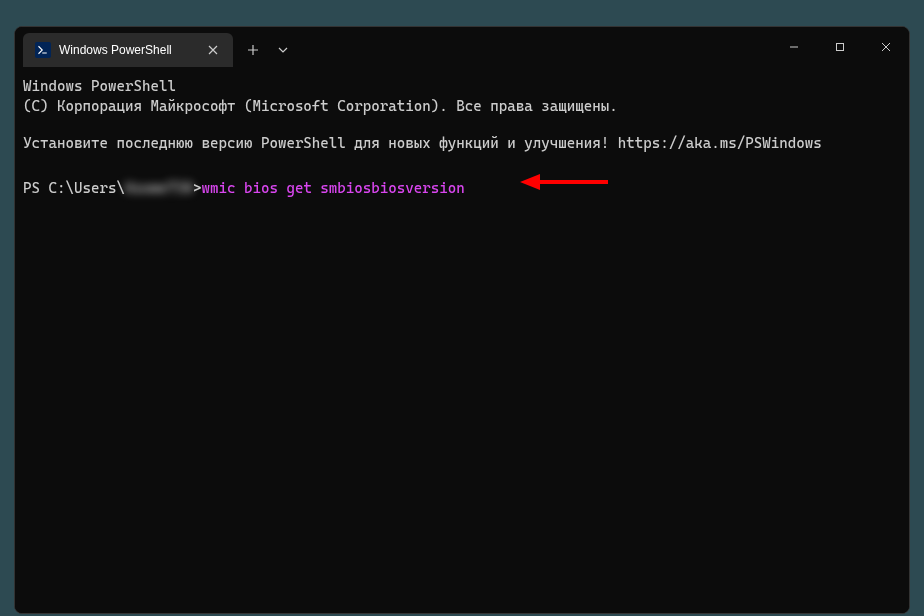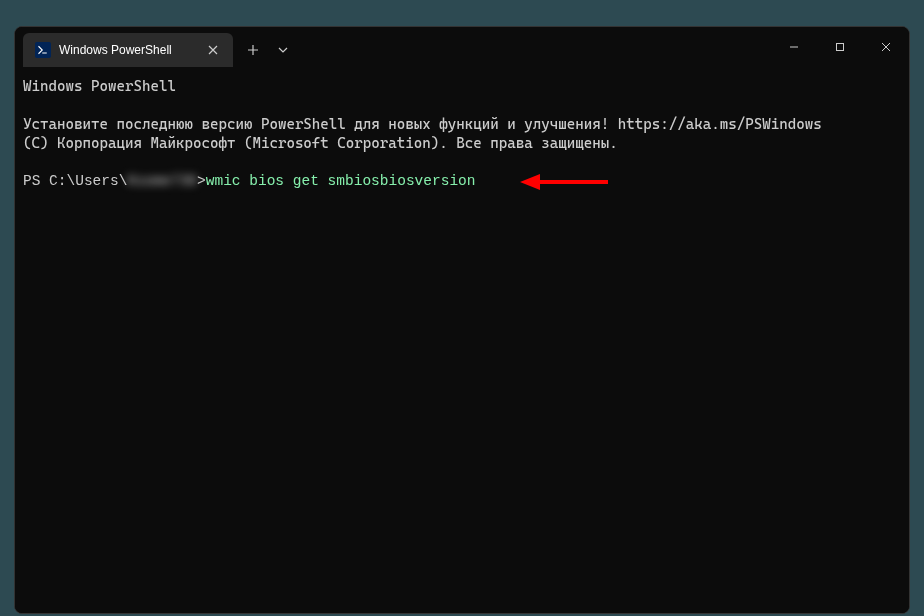--- a/index.html
+++ b/index.html
@@ -123,31 +123,30 @@
       font-family: 'Cascadia Mono', 'Consolas', monospace;
       font-size: 14.5px;
       line-height: 1.35;
       color: #cccccc;
       position: relative;
     }
     .line {
       white-space: pre;
     }
     .prompt-line {
-      margin-top: 18px;
-      display: flex;
-      align-items: center;
-      font-family: Liberation Mono, monospace;
+      margin-top: 25px;
+      display: flex;
+      align-items: center;
     }
     .blurred {
       filter: blur(4px);
       user-select: none;
     }
     .cmd {
-      color: #86efac;
+      color: #d946ef;
     }
     .arrow-annotation {
       position: absolute;
       left: 503px;
       top: 104px;
       pointer-events: none;
     }
   </style>
 </head>
 <body>
@@ -194,22 +193,22 @@
       <div class="win-btn">
         <svg width="10" height="10" viewBox="0 0 10 10">
           <path d="M1 1 L9 9 M9 1 L1 9" stroke="#cccccc" stroke-width="1"></path>
         </svg>
       </div>
     </div>
   </div>
 
   <div class="terminal">
     <div class="line">Windows PowerShell</div>
+    <div class="line">(C) Корпорация Майкрософт (Microsoft Corporation). Все права защищены.</div>
     <div class="line" style="margin-top:18px;">Установите последнюю версию PowerShell для новых функций и улучшения! https://aka.ms/PSWindows</div>
-    <div class="line">(C) Корпорация Майкрософт (Microsoft Corporation). Все права защищены.</div>
     <div class="prompt-line">
       <span>PS C:\Users\</span>
         <span class="blurred">Ksome730</span>
         <span>&gt; </span>
         <span class="cmd">wmic bios get smbiosbiosversion</span>
     </div>
 
     <div class="arrow-annotation">
       <svg width="92" height="22" viewBox="0 0 92 22">
         <line x1="90" y1="11" x2="18" y2="11" stroke="#ff0000" stroke-width="4"></line>

